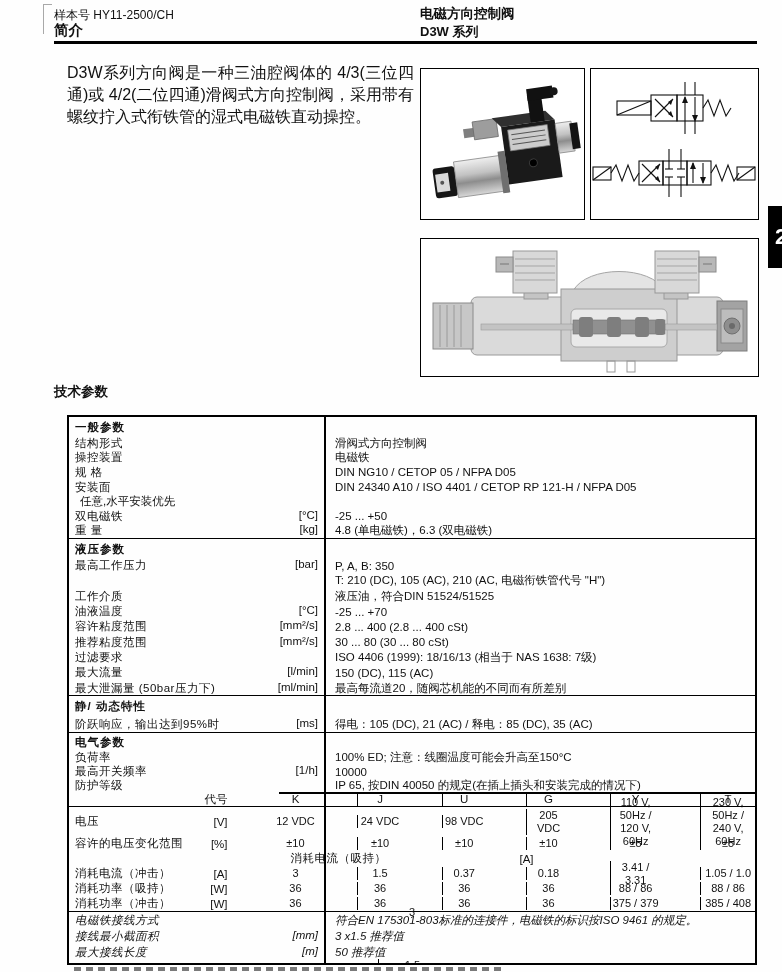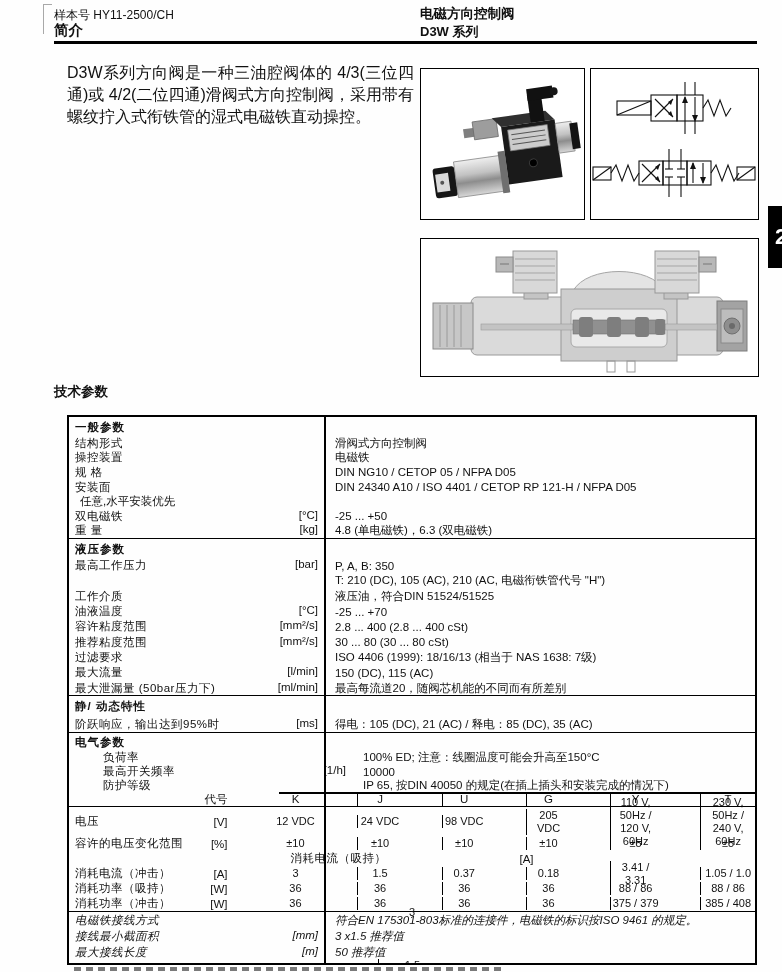--- a/index.html
+++ b/index.html
@@ -39,21 +39,21 @@
   .lbl{padding-left:6px;white-space:nowrap;letter-spacing:0.5px;}
   .unit{margin-left:auto;padding-right:6px;white-space:nowrap;}
   .val{flex:1;padding-left:11px;white-space:nowrap;overflow:hidden;}
   .sec-g .srow{height:14.6px;}
   .sec-h .srow{height:15.3px;}
   .sec-s .srow{height:19px;}
   .sec-s{height:37px;}
   .sec-g{height:121px;}
   .sec-h{height:157px;}
   .sec-e{height:60px;}
-  .sec-e .srow{height:14.4px;padding-left:28px;}
+  .sec-e .srow{height:14.4px;}
   .sec-e .shead{height:15px;}
   
   #voltage-block{position:relative;height:119px;}
   #voltage-topline{position:absolute;left:210px;right:0;top:0;height:1.5px;background:#000;}
   .vrow{display:flex;align-items:center;gap:40px;}
   .vlab{width:255px;display:flex;align-items:center;box-sizing:border-box;}
   .vcell{box-sizing:border-box;border-left:1px solid #000;display:flex;align-items:center;
     justify-content:center;text-align:center;font-size:11px;line-height:13px;white-space:pre-line;}
   .vcell.c0{border-left:none;}
   .vcell.c0,.vcell.c1,.vcell.c2,.vcell.c3{width:68px;}

